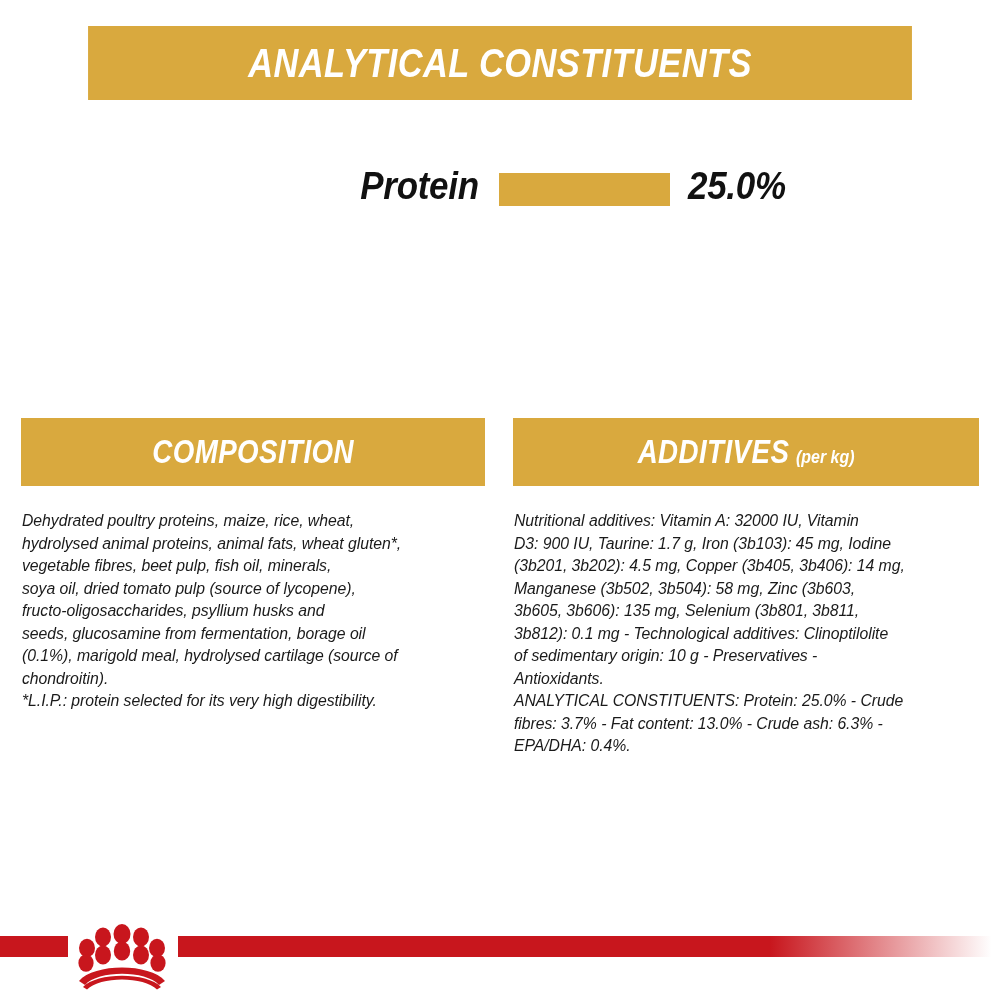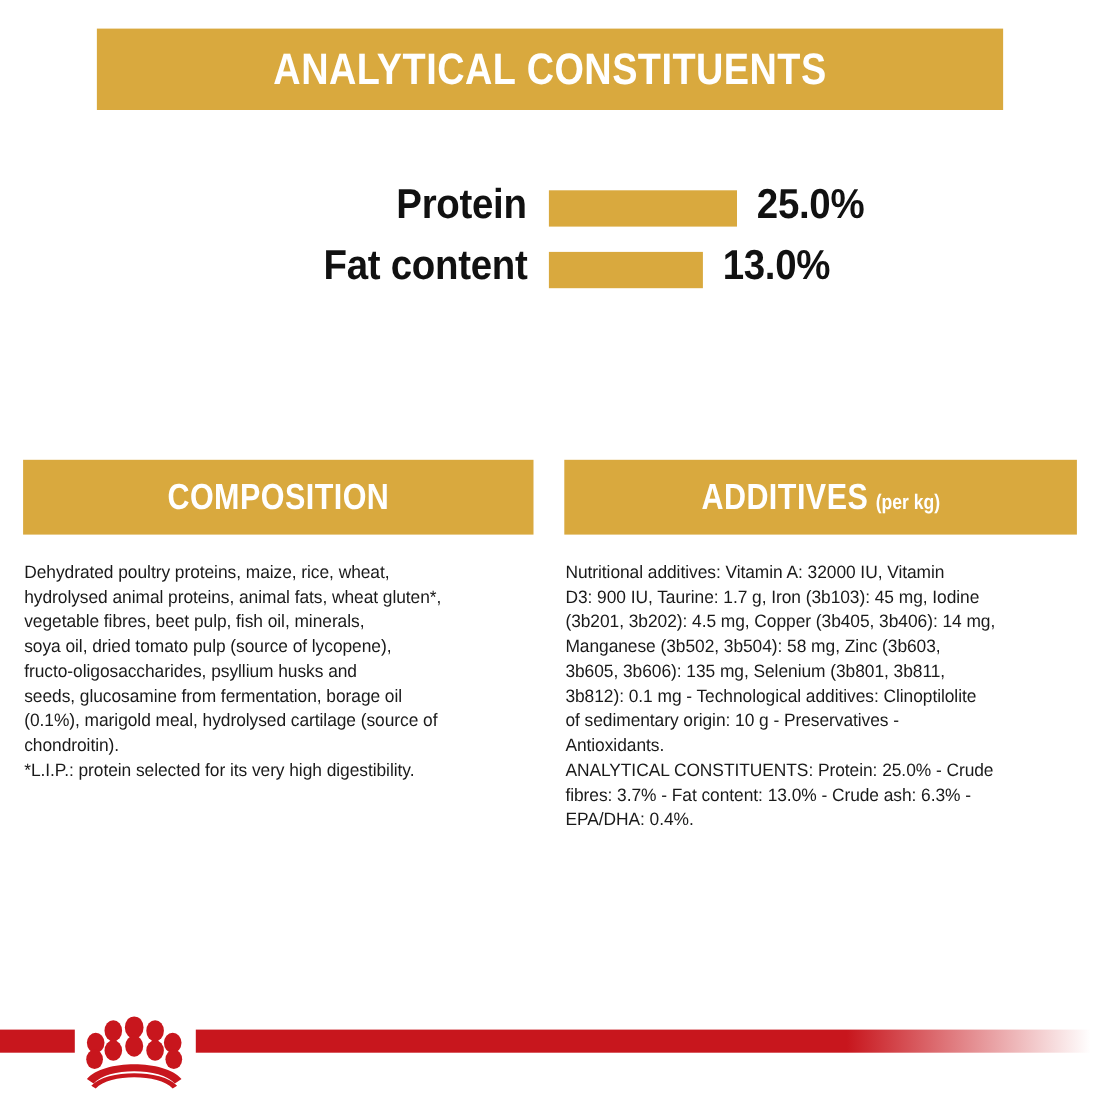--- a/index.html
+++ b/index.html
@@ -3,21 +3,21 @@
 <meta charset="utf-8">
 <style>
   html,body{margin:0;padding:0;}
   body{
     width:1000px;height:1000px;
     background:#ffffff;
     font-family:"Liberation Sans", sans-serif;
     overflow:hidden;
     position:relative;
   }
-  .page{position:relative;width:1000px;height:760px;}
+  .page{position:relative;width:1000px;height:760px;font-style:italic;}
 
   
   .banner{
     background:#D9A93E;
     color:#ffffff;
     display:flex;align-items:center;justify-content:center;
     font-weight:bold;
     letter-spacing:0.5px;
     box-sizing:border-box;
   }
@@ -102,25 +102,20 @@
   </div>
 
   <div class="chart">
 
     <div class="row">
       <span class="row-label" style="top:5px;">Protein</span>
       <span class="bar" style="top:13px;width:171px;"></span>
       <span class="row-value" style="left:688px;top:5px;">25.0%</span>
     </div>
 
-    <div class="row">
-      <span class="row-label" style="top:5px;">Fat content</span>
-      <span class="bar" style="top:13px;width:140px;"></span>
-      <span class="row-value" style="left:657px;top:5px;">13.0%</span>
-    </div>
 
 
 
   </div>
 
   <div class="banner banner-sub banner-composition">
     <span class="sub-inner">
       <span class="sub-main">COMPOSITION</span>
     </span>
   </div>

